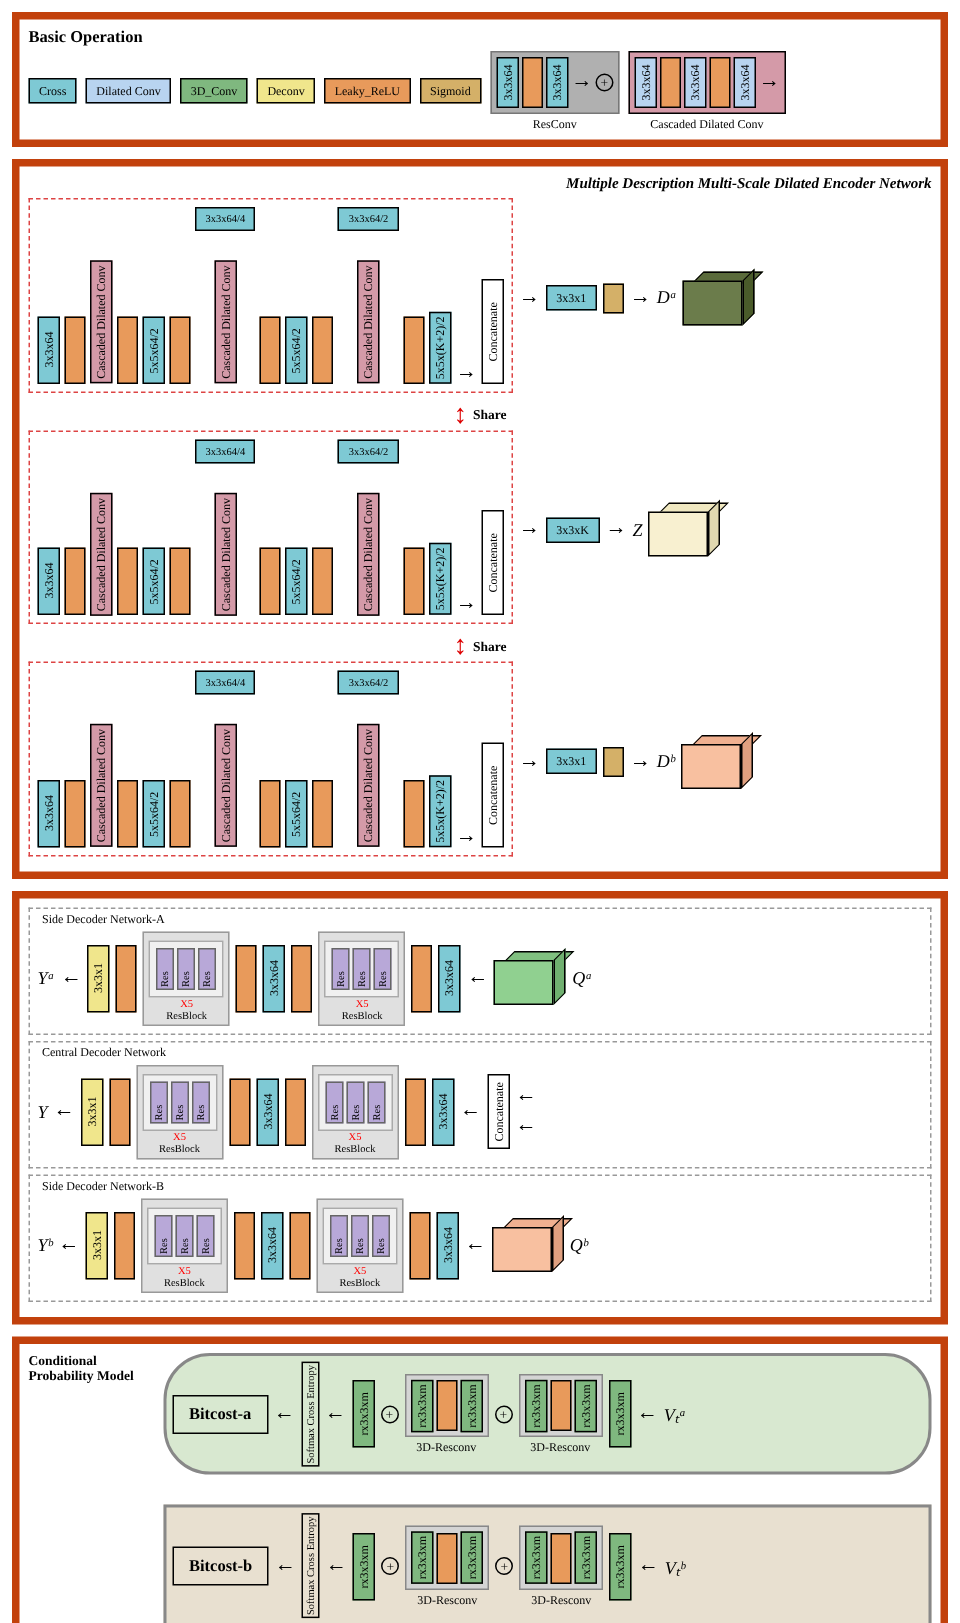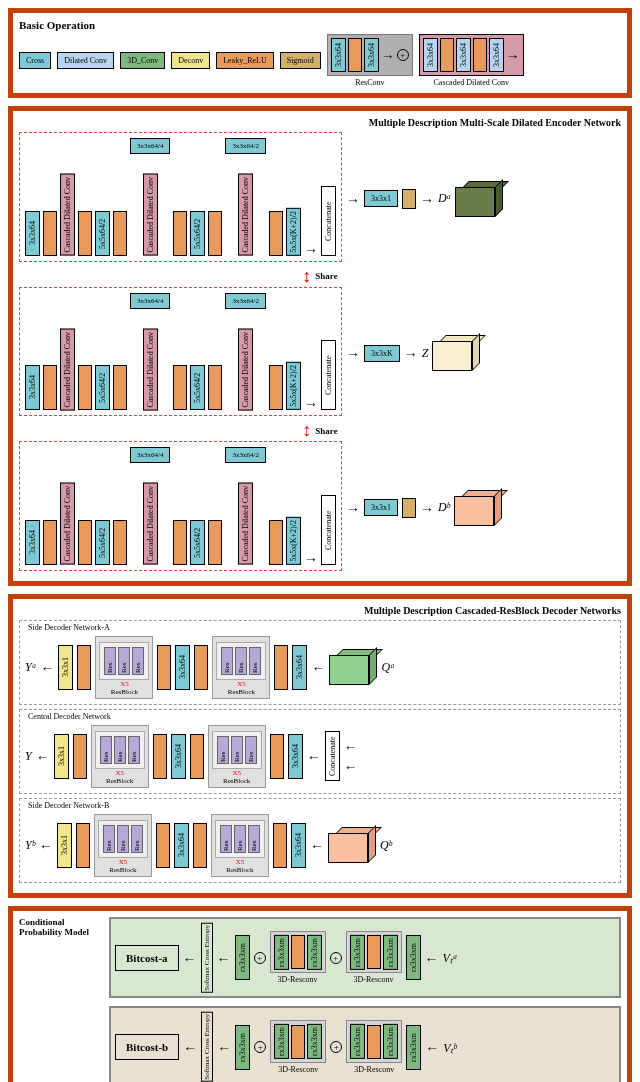--- a/index.html
+++ b/index.html
@@ -36,21 +36,21 @@
 .section-label { position: absolute; top: 2px; left: 8px; font-size: 8px; font-weight: normal; }
 .redx5 { font-size: 7px; color: red; text-align: center; }
 .prob-box { background: #d8e8d0; border: 2px solid #888; padding: 4px; }
 .prob-box-b { background: #e8e0d0; border: 2px solid #888; padding: 4px; }
 .bitcost { border: 1px solid #000; padding: 6px 10px; font-size: 11px; font-weight: bold; }
 .softmax { writing-mode: vertical-rl; transform: rotate(180deg); font-size: 7px; border: 1px solid #000; padding: 1px; min-height: 40px; text-align: center; }
 .resconv-box { background: #d4d4d4; border: 1px solid #888; padding: 3px; display: flex; gap: 2px; align-items: center; position: relative; }
 .plus-circ { border: 1px solid #000; border-radius: 50%; width: 12px; height: 12px; display: flex; align-items: center; justify-content: center; font-size: 9px; }
 .encoder-row { display: flex; align-items: flex-end; gap: 3px; text-align: center; }
 .brstack { display: flex; flex-direction: column; gap: 2px; align-items: center; }
-.panel-title-right { text-align: right; font-weight: bold; font-size: 10px; margin-bottom: 4px; }
+.panel-title-right { text-align: right; font-weight: bold; font-size: 10px; margin-bottom: 4px; font-style: italic; }
 </style>
 </head>
 <body>
 
 <div class="panel">
   <div class="title-g">Basic Operation</div>
   <div class="row" style="gap:6px; flex-wrap:nowrap; margin-top:3px;">
     <span class="hblock conv">Cross</span>
     <span class="hblock dilated">Dilated Conv</span>
     <span class="hblock conv3d">3D_Conv</span>
@@ -208,21 +208,20 @@
     <span style="font-style:italic;font-size:12px;">Dᵇ</span>
     <div class="cube">
       <div class="cube-face cube-top" style="background:#f0b090;"></div>
       <div class="cube-face cube-side" style="background:#e0a080;"></div>
       <div class="cube-face cube-front" style="background:#f8c0a0;"></div>
     </div>
   </div>
 </div>
 
 <div class="panel">
-  <div class="panel-title-right">Multiple Description Cascaded-ResBlock Decoder Networks</div>
 
   <div class="dashed-grey">
     <div class="section-label">Side Decoder Network-A</div>
     <div class="row" style="gap:4px;margin-top:10px;">
       <span style="font-style:italic;font-size:12px;">Yᵃ</span>
       <span class="arrow">←</span>
       <span class="vblock deconv">3x3x1</span>
       <span class="vblock leaky mini"></span>
       <div class="res-outer">
         <div class="res-inner">
@@ -335,21 +334,21 @@
       <span style="font-style:italic;font-size:12px;">Qᵇ</span>
     </div>
   </div>
 </div>
 
 <div class="panel">
   <div class="row" style="align-items:flex-start;gap:10px;">
     <div style="width:80px;font-weight:bold;font-size:9px;">Conditional Probability Model</div>
     <div style="flex:1;">
 
-      <div class="prob-box row" style="gap:4px;margin-bottom:8px;">
+      <div class="prob-box row" style="gap:4px;margin-bottom:20px;border-radius:31px;">
         <span class="bitcost">Bitcost-a</span>
         <span class="arrow">←</span>
         <span class="softmax">Softmax Cross Entropy</span>
         <span class="arrow">←</span>
         <span class="vblock conv3d">rx3x3xm</span>
         <span class="plus-circ">+</span>
         <div class="brstack">
           <div class="resconv-box">
             <span class="vblock conv3d" style="min-height:34px;">rx3x3xm</span>
             <span class="vblock leaky mini" style="min-height:34px;"></span>

